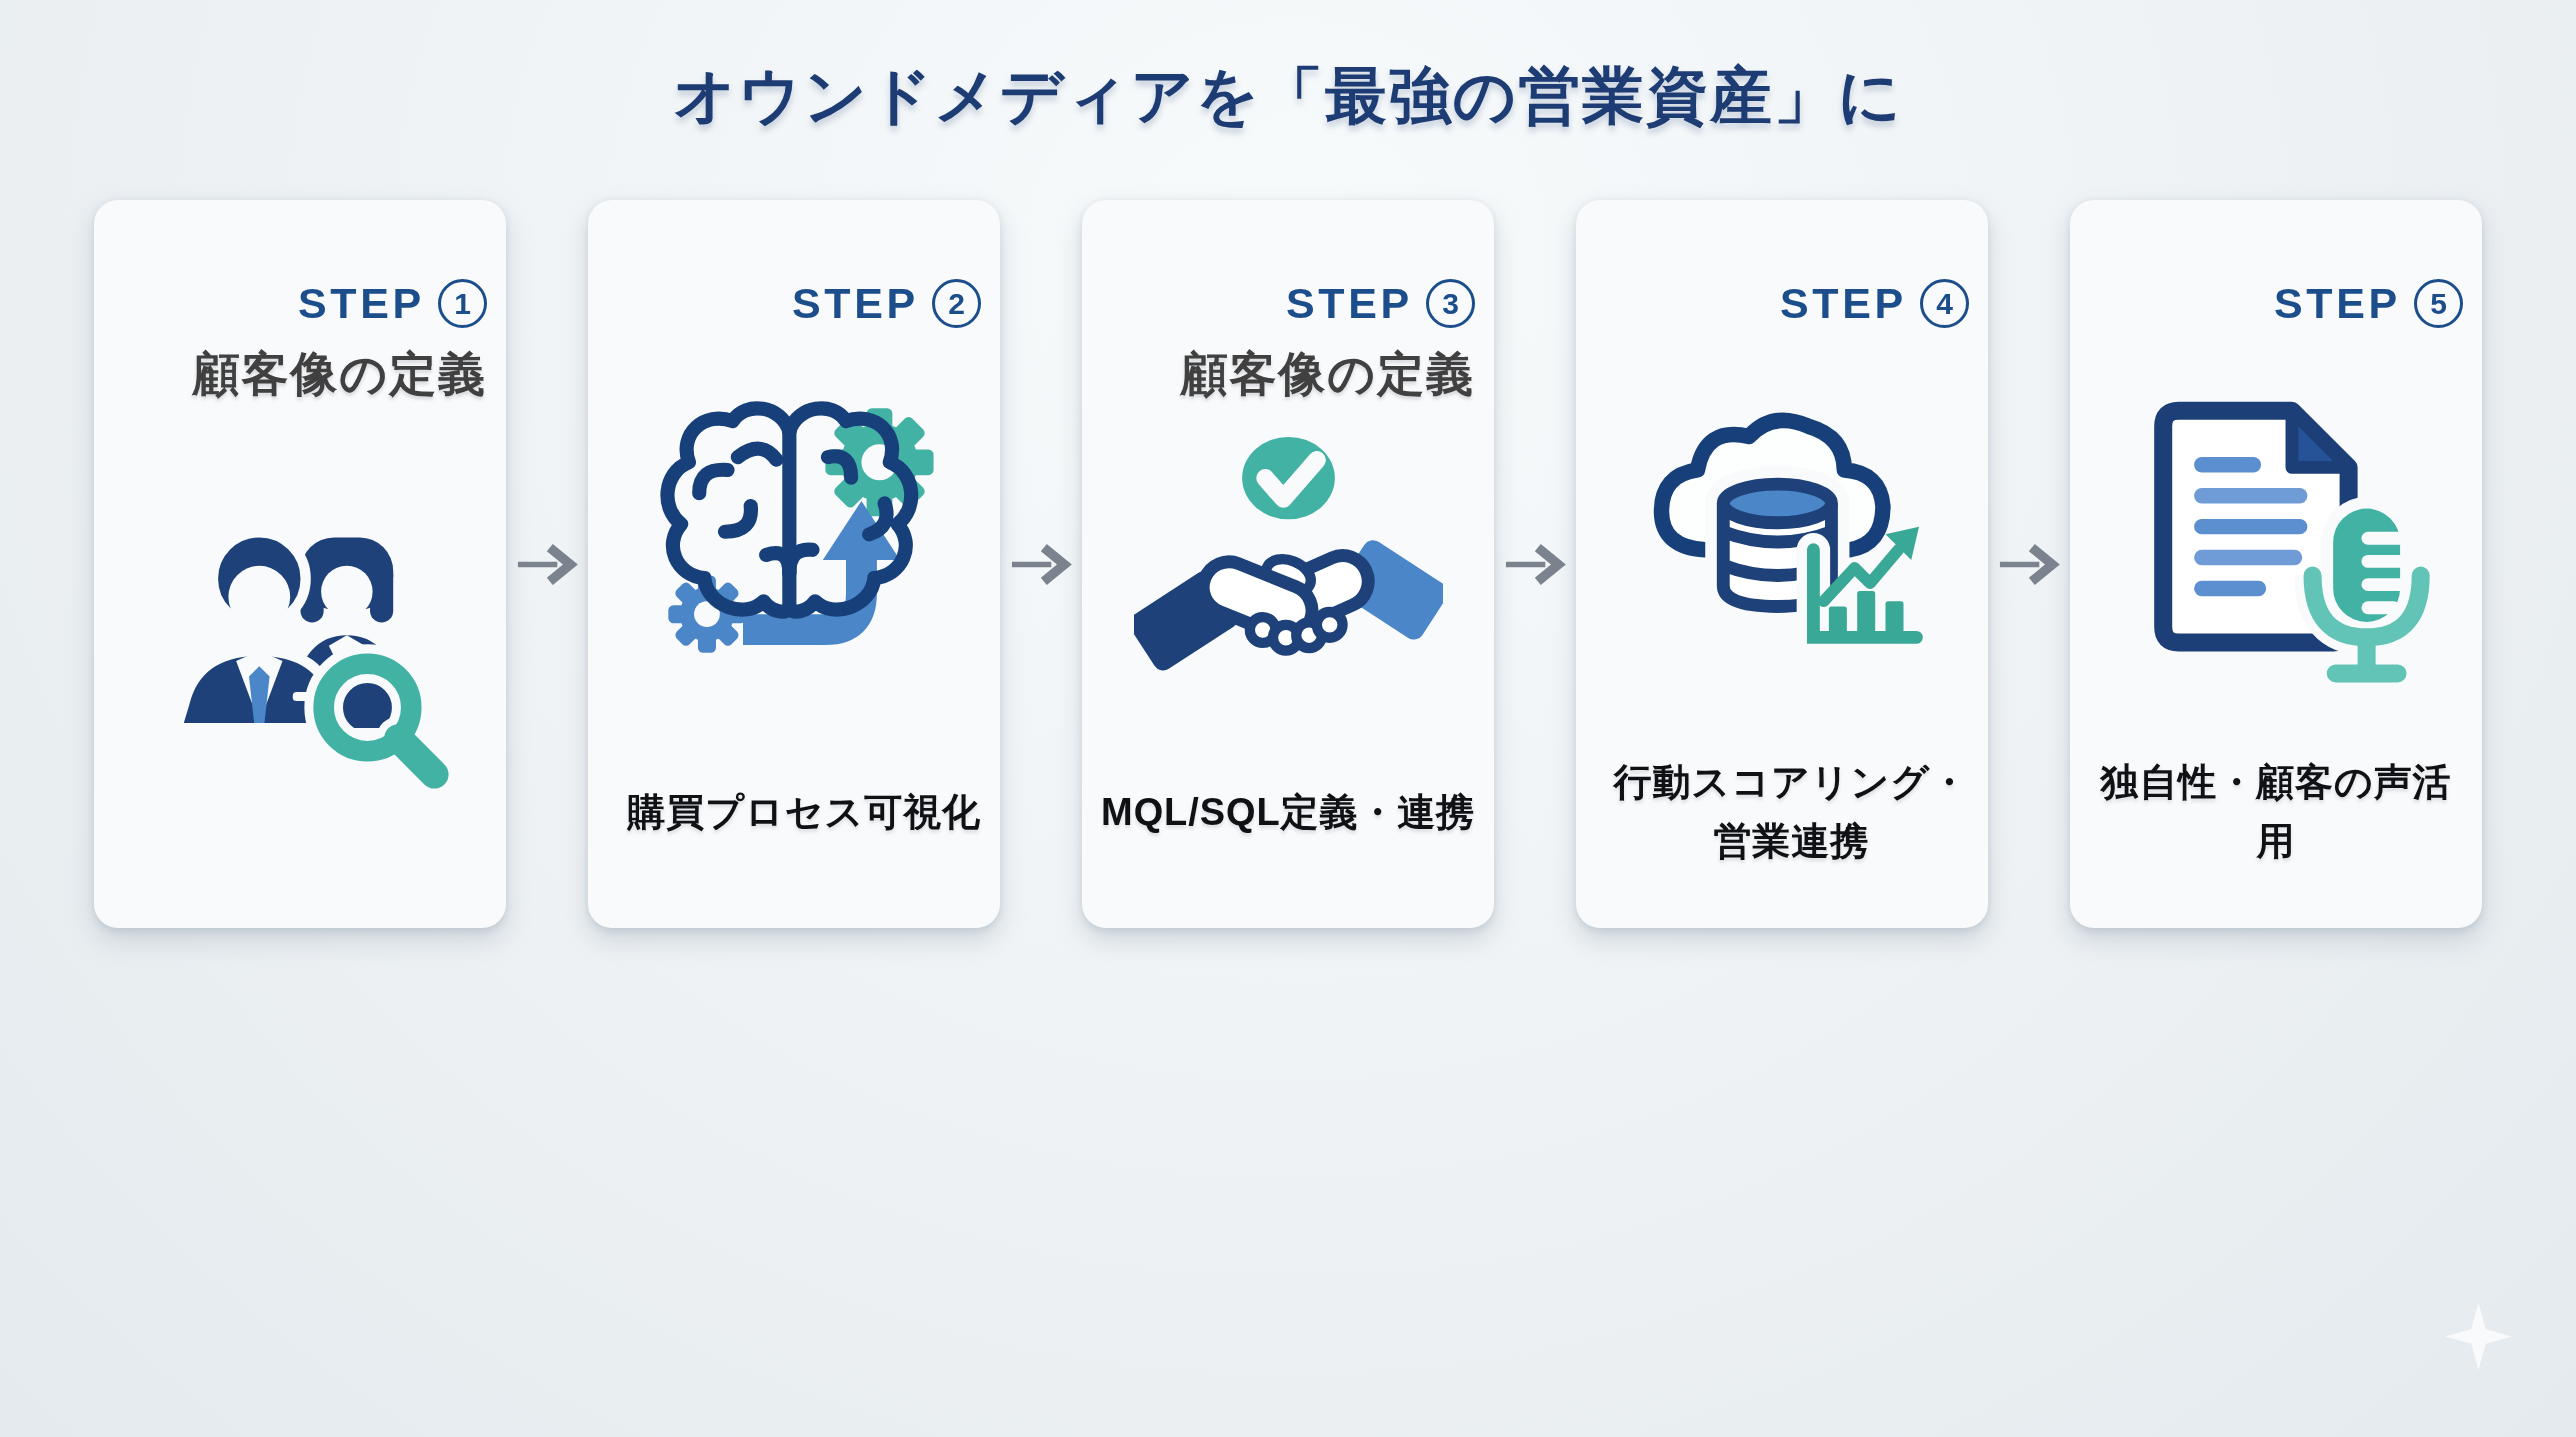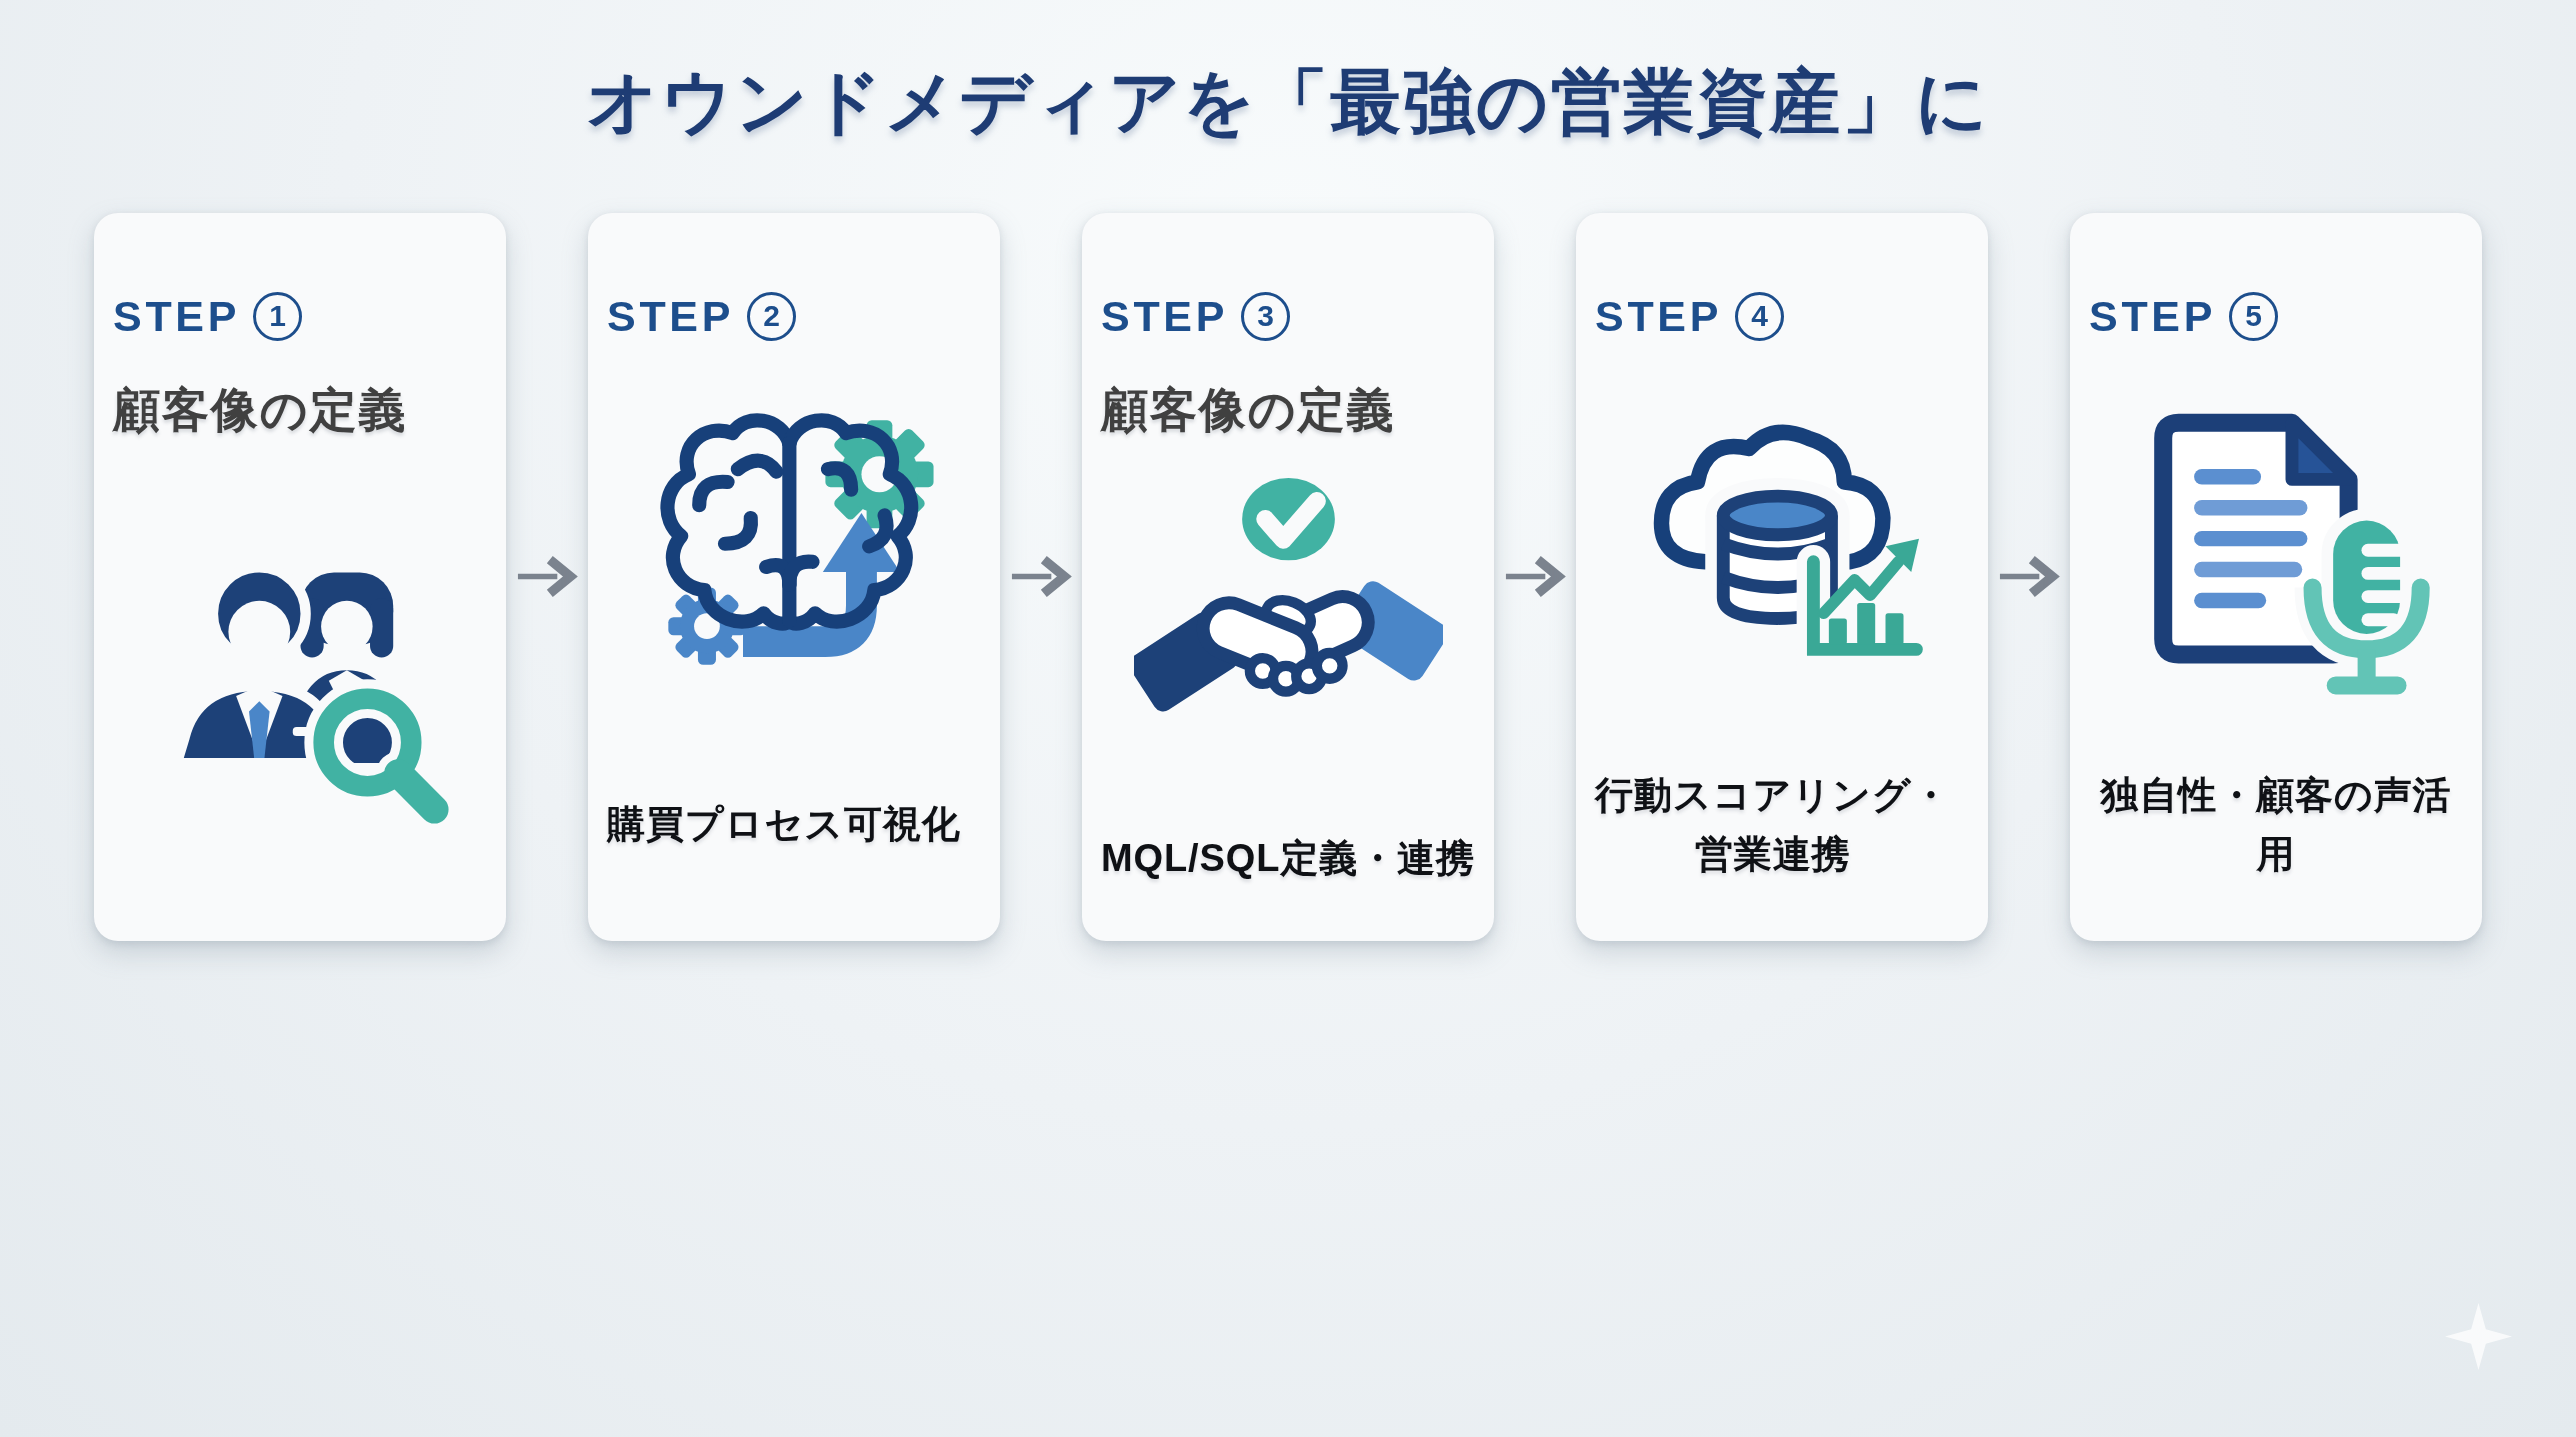--- a/index.html
+++ b/index.html
@@ -3,34 +3,34 @@
 <meta charset="utf-8">
 <style>
   html,body { margin:0; padding:0; background:#dde3e8; }
   .canvas {
     position:relative; width:2576px; height:1438px; overflow:hidden;
     background: radial-gradient(ellipse at 50% 18%, #f8fbfc 0%, #eef2f5 52%, #e4eaee 100%);
     font-family:"Liberation Sans","DejaVu Sans",sans-serif;
   }
   .title {
     margin:0; padding-top:54px; text-align:center;
-    font-size:71px; line-height:1.36; font-weight:bold;
+    font-size:62px; line-height:1.36; font-weight:bold;
     color:#1e3c74; letter-spacing:1.9px;
     text-shadow:0 4.7px 6.6px rgba(110,130,160,.35);
   }
   .steps-row {
     display:flex; align-items:center; justify-content:center;
     margin-top:62px;
   }
   .card {
     width:412px; height:728px; box-sizing:border-box;
     background:#f9fafb; border-radius:24px;
     box-shadow:0 11.2px 26px rgba(130,145,160,.30), 0 2.8px 7.5px rgba(130,145,160,.22);
-    display:flex; flex-direction:column; align-items:flex-start;
-    padding:79px 19px 54px; flex:none;gap:23px;
+    display:flex; flex-direction:column; align-items:flex-end;
+    padding:79px 19px 54px; flex:none;
   }
   .step-label {
     display:flex; align-items:center; gap:13px;
     color:#1d4e8c; font-size:43px; font-weight:bold; letter-spacing:3.7px;
   }
   .num-circle {
     width:49px; height:49px; box-sizing:border-box;
     border:3.7px solid #1d4e8c; border-radius:50%;
     display:inline-flex; align-items:center; justify-content:center;
     font-size:30px; letter-spacing:0;

